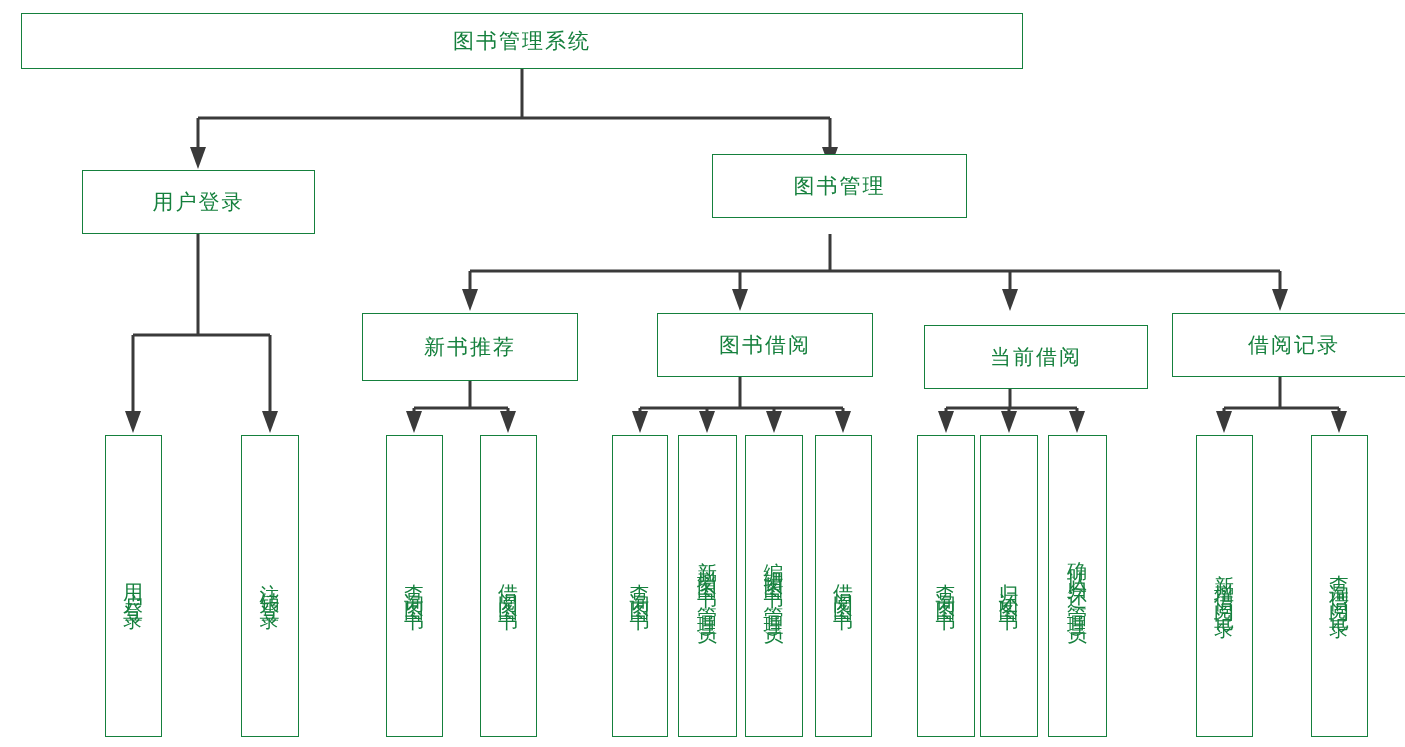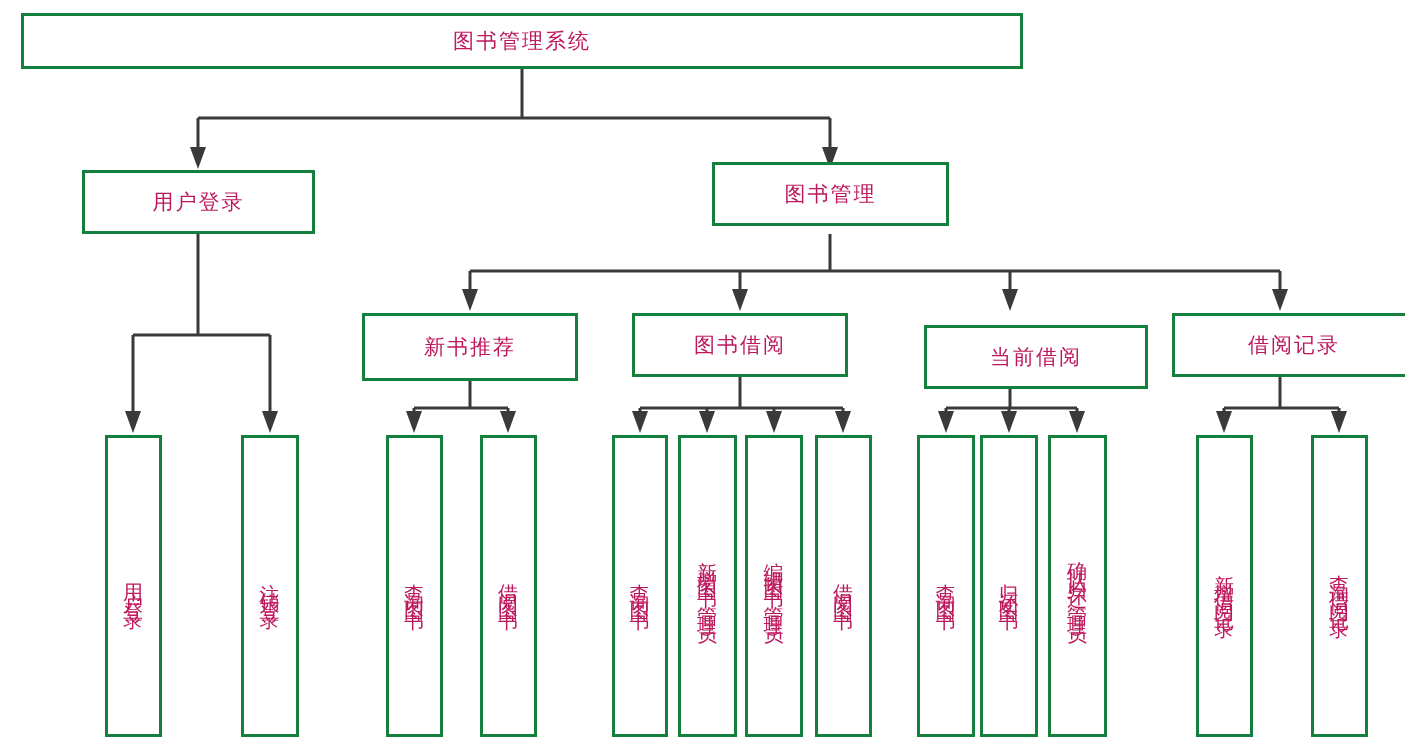--- a/index.html
+++ b/index.html
@@ -14,26 +14,26 @@
   #connectors {
     position: absolute;
     left: 0; top: 0;
     width: 1405px;
     height: 747px;
     z-index: 1;
   }
   .node {
     position: absolute;
     box-sizing: border-box;
-    border: 3px solid #15803d;
+    border: 1px solid #15803d;
     background: #ffffff;
     display: flex;
     align-items: center;
     justify-content: center;
-    color: #be185d;
+    color: #15803d;
     z-index: 2;
   }
   .hnode {
     font-size: 21px;
     letter-spacing: 2px;
   }
   .vnode {
     top: 435px;
     height: 302px;
     font-size: 20px;
@@ -103,24 +103,24 @@
       <polygon points="1069,411 1085,411 1077,433"></polygon>
 
       <polygon points="1216,411 1232,411 1224,433"></polygon>
       <polygon points="1331,411 1347,411 1339,433"></polygon>
     </g>
   </svg>
 
   <div class="node hnode" style="left:21px; top:13px; width:1002px; height:56px;">图书管理系统</div>
 
   <div class="node hnode" style="left:82px; top:170px; width:233px; height:64px;">用户登录</div>
-  <div class="node hnode" style="left:712px; top:162px; width:237px; height:64px;">图书管理</div>
+  <div class="node hnode" style="left:712px; top:154px; width:255px; height:64px;">图书管理</div>
 
   <div class="node hnode" style="left:362px; top:313px; width:216px; height:68px;">新书推荐</div>
-  <div class="node hnode" style="left:632px; top:313px; width:216px; height:64px;">图书借阅</div>
+  <div class="node hnode" style="left:657px; top:313px; width:216px; height:64px;">图书借阅</div>
   <div class="node hnode" style="left:924px; top:313px; width:224px; height:64px;margin-top:12px;">当前借阅</div>
   <div class="node hnode" style="left:1172px; top:313px; width:244px; height:64px;">借阅记录</div>
 
   <div class="node vnode" style="left:105px; width:57px;">
     <span class="vtext">用户登录</span>
   </div>
   <div class="node vnode" style="left:241px; width:58px;">
     <span class="vtext">注销登录</span>
   </div>
 

